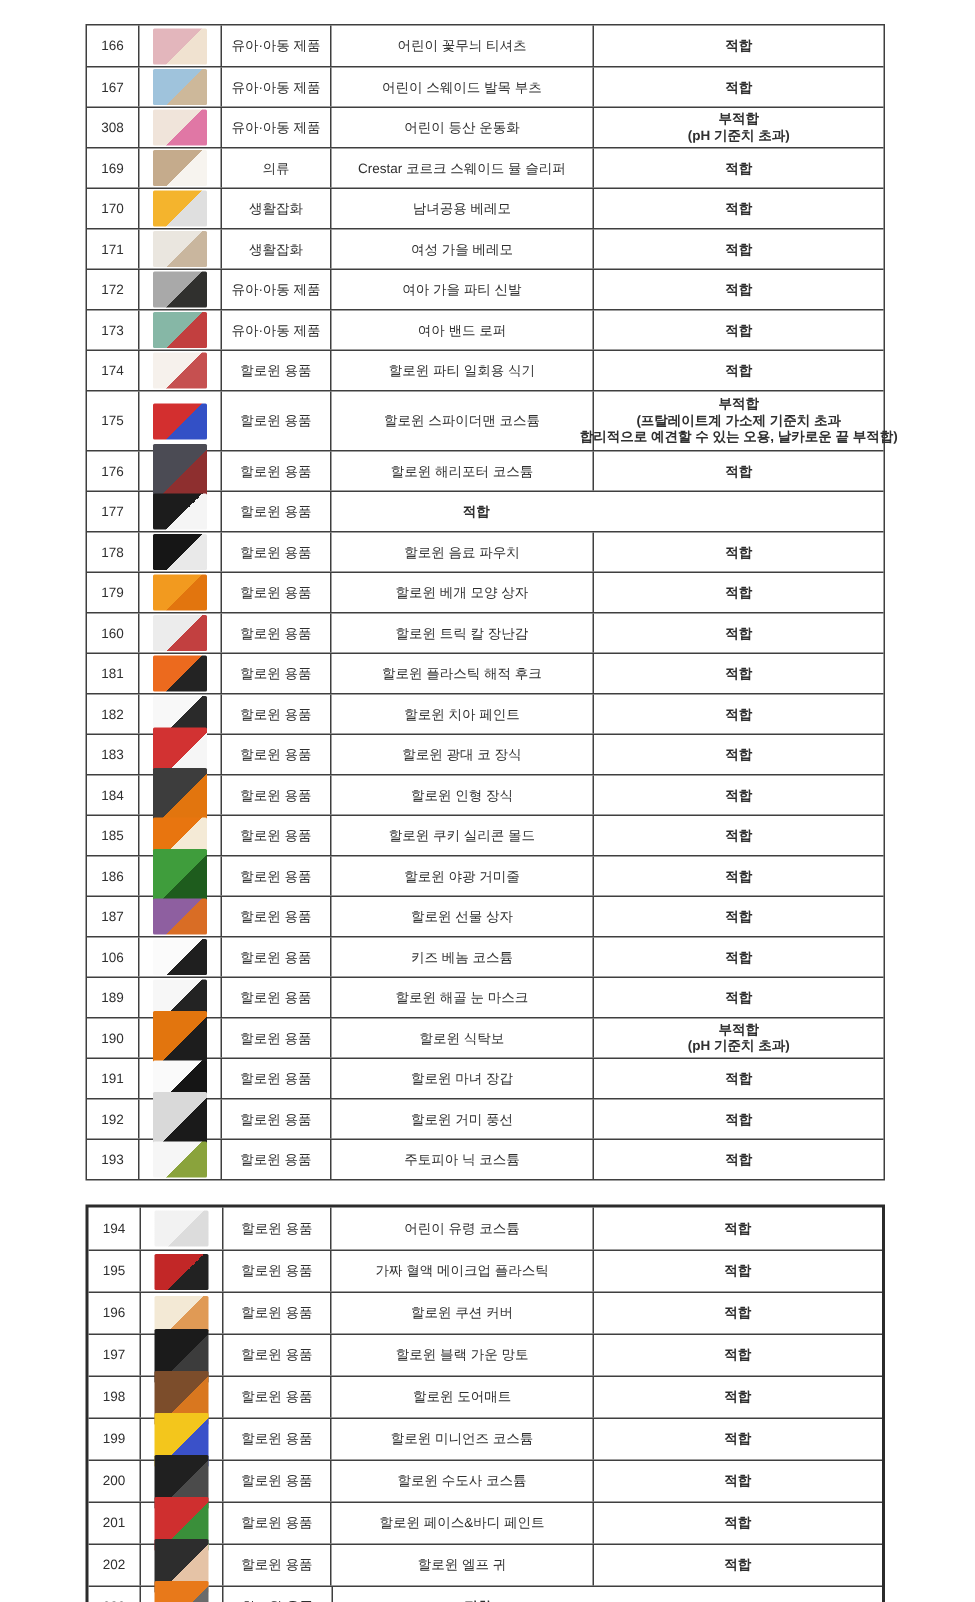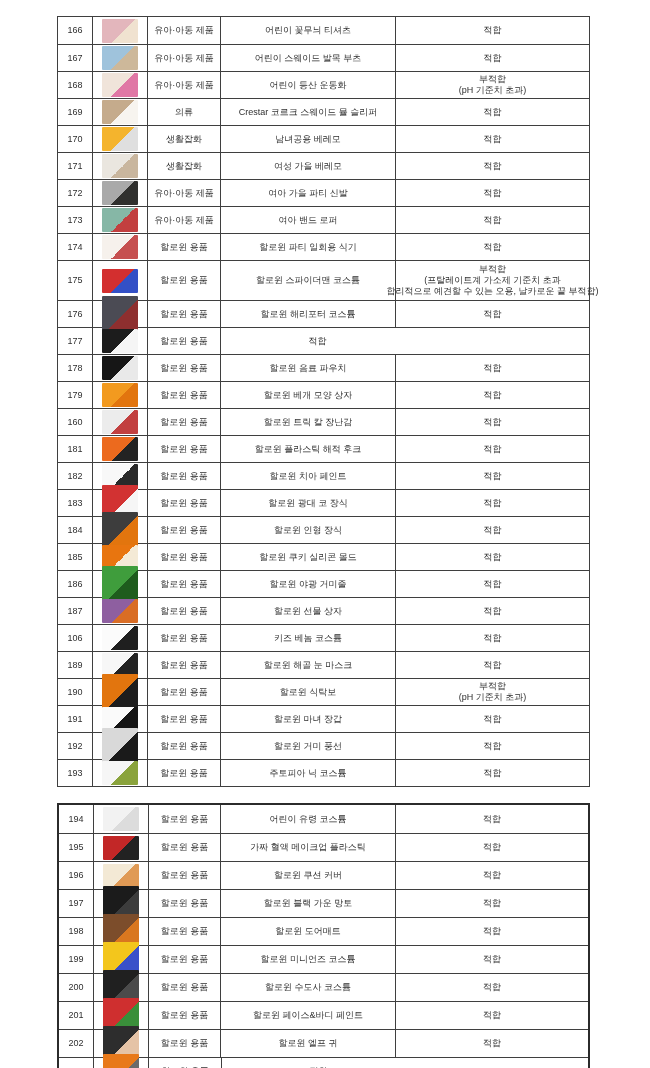--- a/index.html
+++ b/index.html
@@ -13,21 +13,21 @@
   .tbl-b{border:2px solid #2b2b2b;margin-top:16px;}
   .row{display:flex;height:27px;box-sizing:border-box;border-top:1px solid #3f3f3f;}
   .tbl .row:first-child{border-top:none;}
   .row.tall-row{height:40px;}
   .tbl-b .row{height:28px;}
   .c{
     box-sizing:border-box;border-right:1px solid #3f3f3f;
     display:flex;flex-direction:column;align-items:center;justify-content:center;
     font-size:9px;color:#2f2f2f;text-align:center;line-height:11px;
   }
-  .c:last-child{border-right:none;}
+  .c:last-child{border-right:none;font-weight:bold;}
   .c-no{width:35px;}
   .c-img{width:55px;}
   .c-cat{width:73px;}
   .c-name{width:175px;}
   .c-res{width:193px;}
   .thumb{
     display:block;width:36px;height:24px;position:relative;z-index:2;
     border-radius:1px;
   }
   .thumb.tall{height:36px;margin:-6px 0;}
@@ -54,21 +54,21 @@
     <div class="c c-img">
       <span class="thumb" style="background: linear-gradient(135deg, rgb(159, 195, 220) 0px, rgb(159, 195, 220) 55%, rgb(205, 184, 154) 55%, rgb(205, 184, 154) 100%);"></span>
     </div>
     <div class="c c-cat">유아·아동 제품</div>
     <div class="c c-name">어린이 스웨이드 발목 부츠</div>
     <div class="c c-res">
           <div class="resline">적합</div>
         </div>
   </div>
       <div class="row">
-    <div class="c c-no">168</div>
+    <div class="c c-no">308</div>
     <div class="c c-img">
       <span class="thumb" style="background: linear-gradient(135deg, rgb(240, 228, 218) 0px, rgb(240, 228, 218) 55%, rgb(224, 119, 165) 55%, rgb(224, 119, 165) 100%);"></span>
     </div>
     <div class="c c-cat">유아·아동 제품</div>
     <div class="c c-name">어린이 등산 운동화</div>
     <div class="c c-res">
           <div class="resline">부적합</div>
           <div class="resline">(pH 기준치 초과)</div>
         </div>
   </div>

